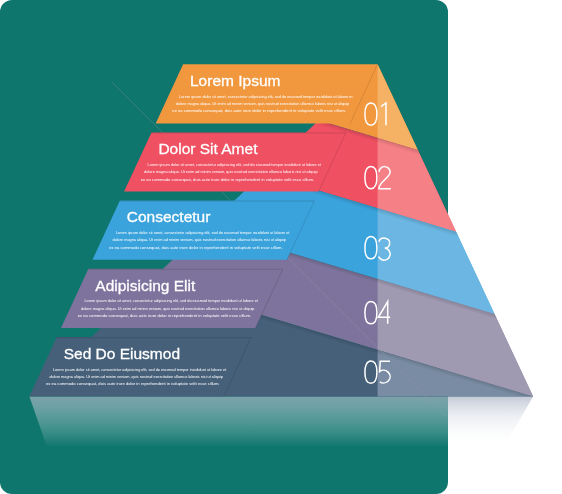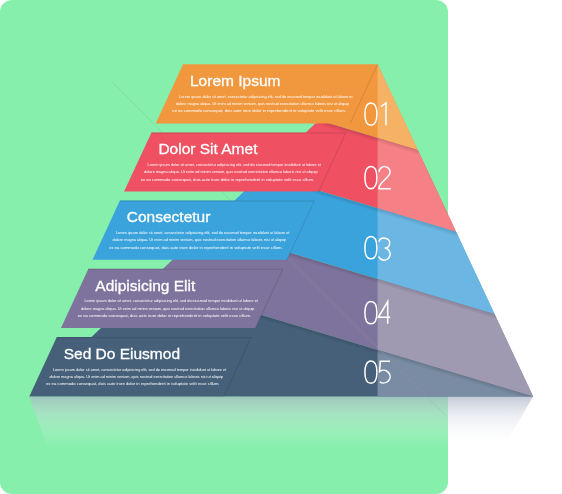--- a/index.html
+++ b/index.html
@@ -1,18 +1,18 @@
 <!DOCTYPE html>
 <html><head>
 <meta charset="utf-8">
 <style>
   html,body{margin:0;padding:0;}
   body{width:562px;height:494px;background:#ffffff;
        font-family:"Liberation Sans",sans-serif;overflow:hidden;}
-  #stage{position:relative;width:448px;height:494px;background:#86efac;border-radius:12px;}
+  #stage{position:relative;width:448px;height:494px;background:#0f766e;border-radius:12px;}
   svg#art{position:absolute;left:0;top:0;}
   .ttl{font-family:"Liberation Sans",sans-serif;font-size:15.5px;fill:#ffffff;
        stroke:#ffffff;stroke-width:0.3px;}
   .bdy{font-family:"Liberation Sans",sans-serif;font-size:4.2px;fill:#ffffff;}
 </style>
 </head>
 <body>
 
 <div id="stage">
   <svg id="art" width="562" height="494" viewBox="0 0 562 494">

